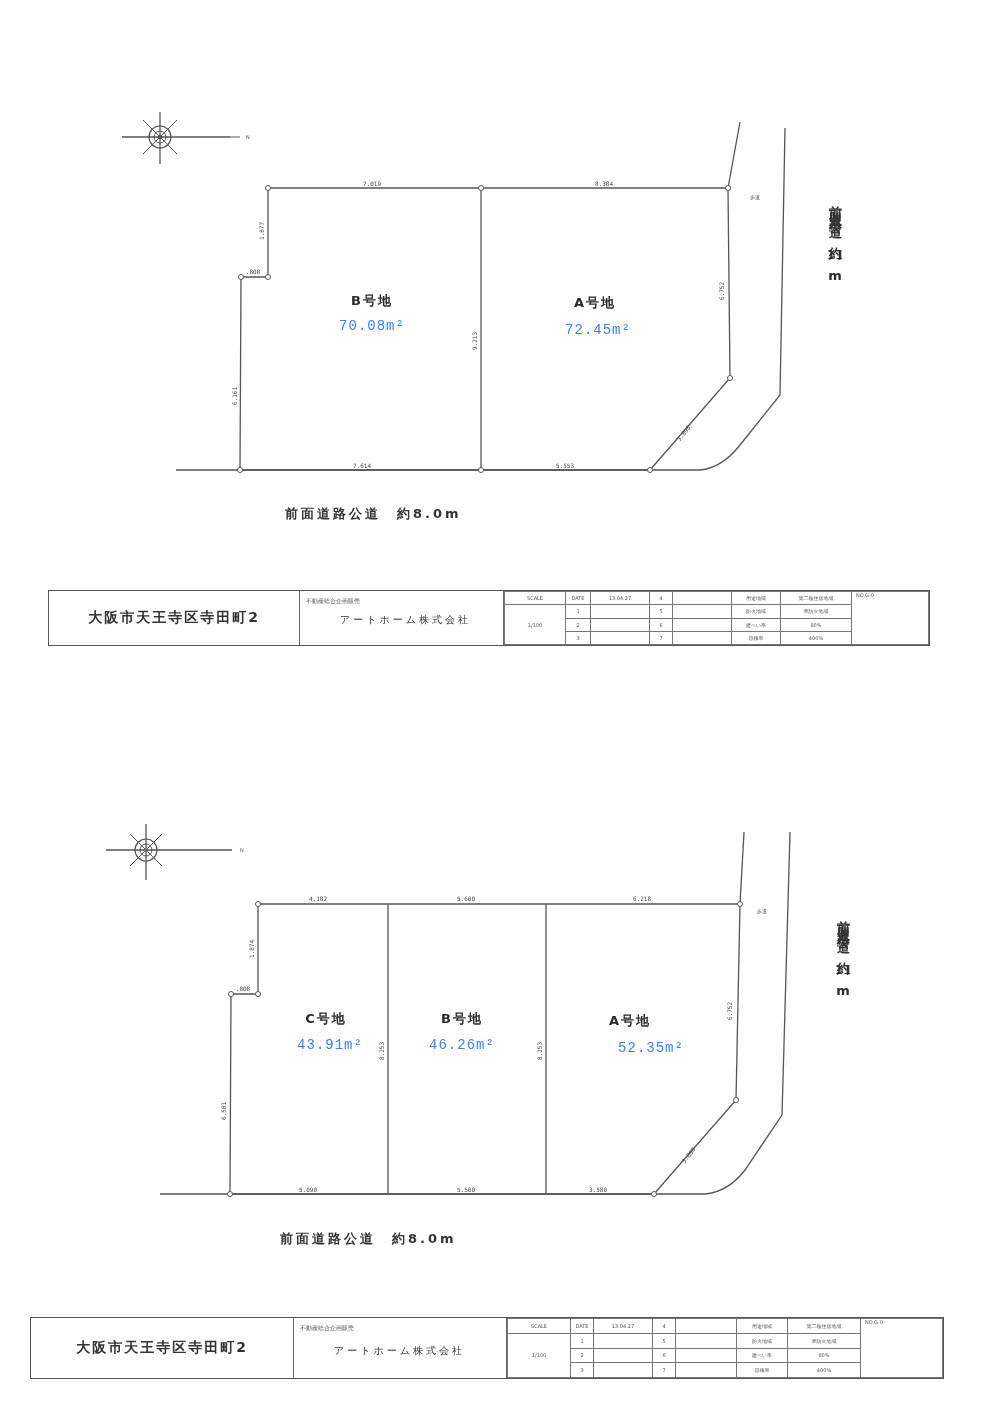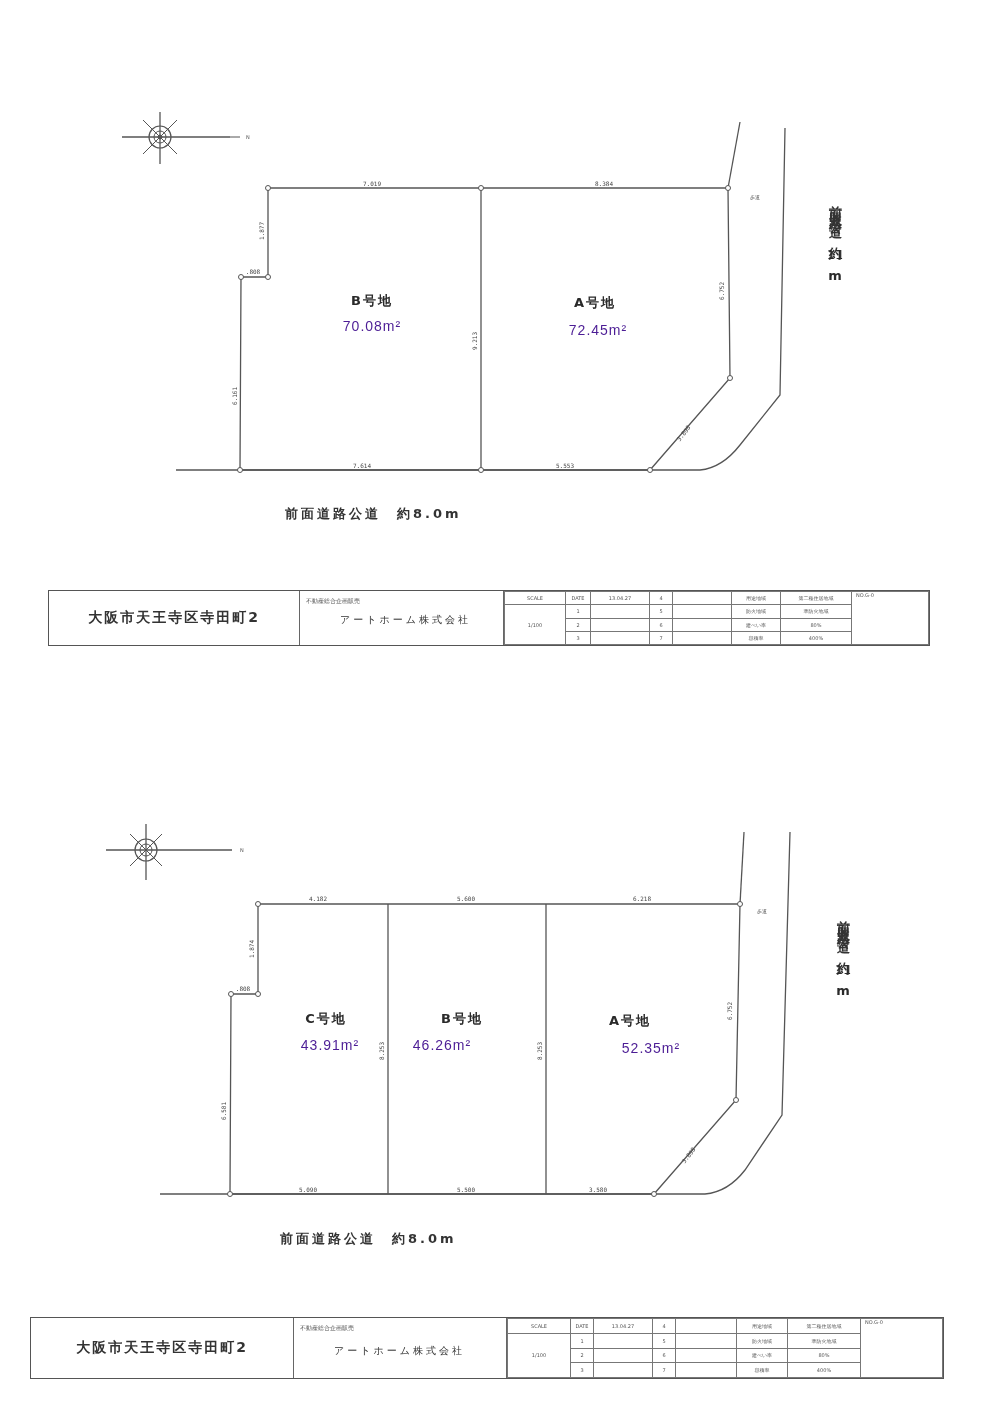--- a/index.html
+++ b/index.html
@@ -2,21 +2,21 @@
 <html><head>
 <meta charset="utf-8">
 <style>
   html, body { margin: 0; padding: 0; background: #ffffff; }
   body { width: 1000px; height: 1427px; position: relative; overflow: hidden;
          font-family: "DejaVu Sans", sans-serif; color: #2a2a2a; }
   .sheet { position: absolute; left: 0; width: 1000px; }
   .sheet svg.plan { position: absolute; left: 0; top: 0; }
   .lbl { position: absolute; white-space: nowrap; }
   .lot-name { font-size: 13px; font-weight: bold; letter-spacing: 2px; transform: translateX(-50%); }
-  .lot-area { font-size: 14px; font-family: Liberation Sans, sans-serif; letter-spacing: 1px; transform: translateX(-50%); color:#4c1d95; }
+  .lot-area { font-size: 14px; font-family: Liberation Mono, monospace; letter-spacing: 1px; transform: translateX(-50%); color:#3b82f6; }
   .dim { font-size: 6px; font-family: "DejaVu Sans Mono", monospace; color: #444; transform: translateX(-50%); }
   .dimv { font-size: 6px; font-family: "DejaVu Sans Mono", monospace; color: #444; transform: rotate(-90deg); transform-origin: left top; }
   .dimd { font-size: 6px; font-family: "DejaVu Sans Mono", monospace; color: #444; transform: rotate(-52deg); transform-origin: left top; }
   .road-h { font-size: 13px; font-weight: bold; letter-spacing: 3px; color:#333; }
   .road-v { font-size: 13px; font-weight: bold; writing-mode: vertical-rl; letter-spacing: 4px; color:#333; }
   .tiny { font-size: 5px; color:#555; }
   .titleblock { position: absolute; border: 1.5px solid #555; display: flex; background:#fff; }
   .tb-addr { border-right: 1.5px solid #666; display:flex; align-items:center; justify-content:center;
              font-size: 14px; font-weight: bold; letter-spacing: 2px; color:#333; }
   .tb-co { border-right: 1.5px solid #666; position: relative; }
@@ -179,21 +179,21 @@
   <span class="lbl dimv" style="left:536px;top:360px;">8.253</span>
   <span class="lbl dimv" style="left:726px;top:320px;">6.752</span>
   <span class="lbl dimd" style="left:680px;top:460px;">3.898</span>
   <span class="lbl dim" style="left:308px;top:486px;">5.090</span>
   <span class="lbl dim" style="left:466px;top:486px;">5.500</span>
   <span class="lbl dim" style="left:598px;top:486px;">3.580</span>
 
   <span class="lbl lot-name" style="left:326px;top:310px;">C号地</span>
   <span class="lbl lot-area" style="left:330px;top:337px;">43.91m²</span>
   <span class="lbl lot-name" style="left:462px;top:310px;">B号地</span>
-  <span class="lbl lot-area" style="left:442px;top:337px;">46.26m²</span>
+  <span class="lbl lot-area" style="left:462px;top:337px;">46.26m²</span>
   <span class="lbl lot-name" style="left:630px;top:312px;">A号地</span>
   <span class="lbl lot-area" style="left:651px;top:340px;">52.35m²</span>
 
   <span class="lbl tiny" style="left:757px;top:208px;">歩道</span>
   <span class="lbl road-h" style="left:280px;top:530px;">前面道路公道　約8.0m</span>
   <div class="lbl" style="left:834px;top:210px;display:flex;flex-direction:column;align-items:center;">
     <span class="road-v">前面道路公道</span>
     <span class="road-v" style="margin-top:18px;">約</span>
     <span style="font-size:13px;margin-top:6px;">11</span>
     <span style="font-size:13px;font-weight:bold;margin-top:6px;">m</span>

